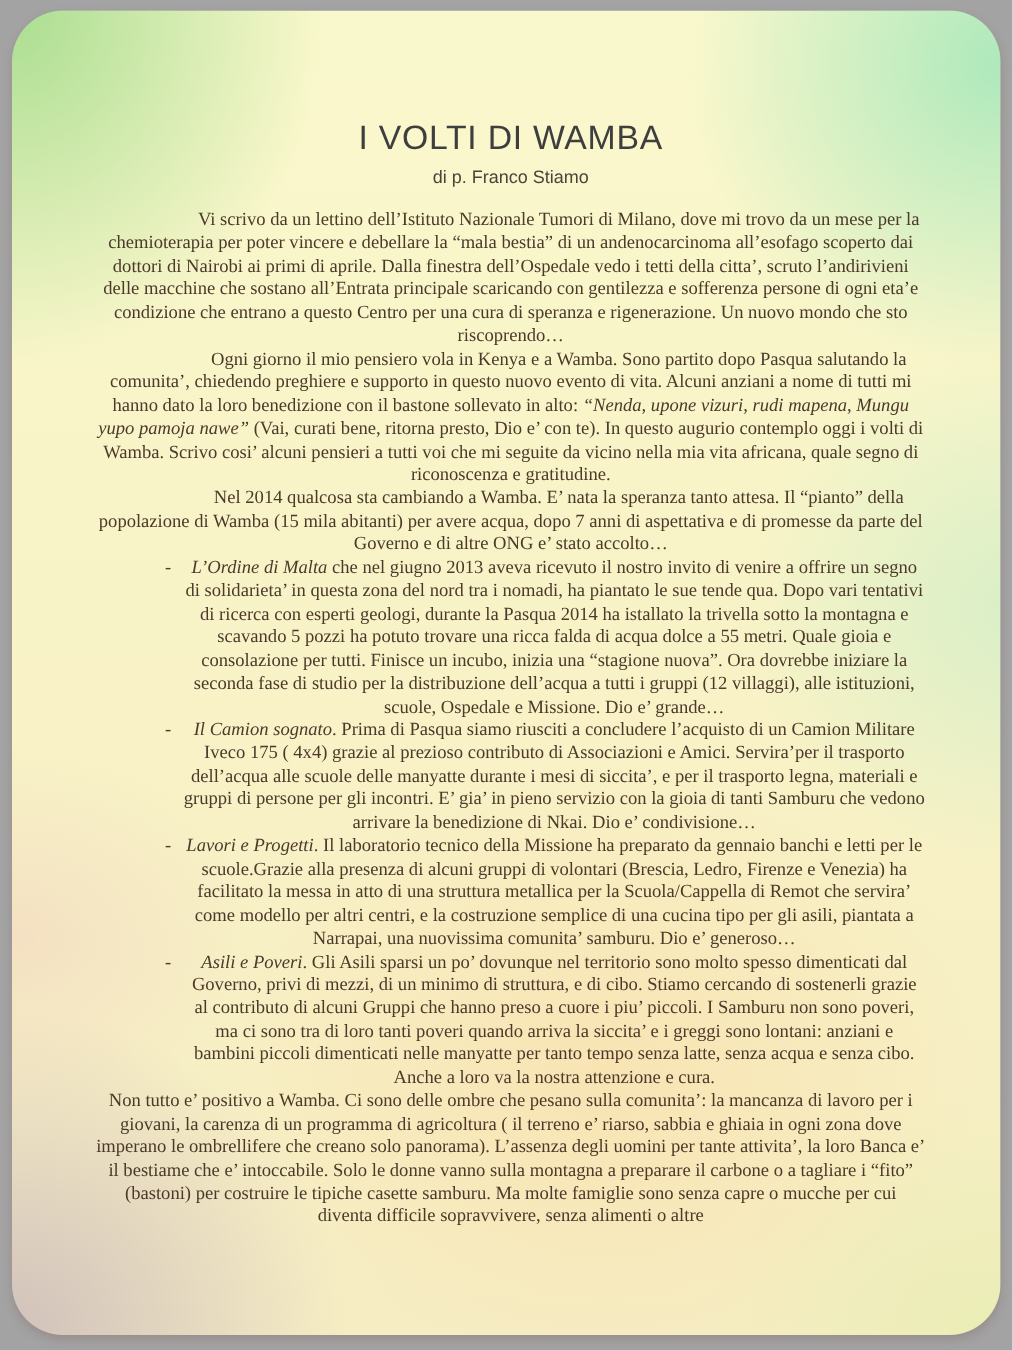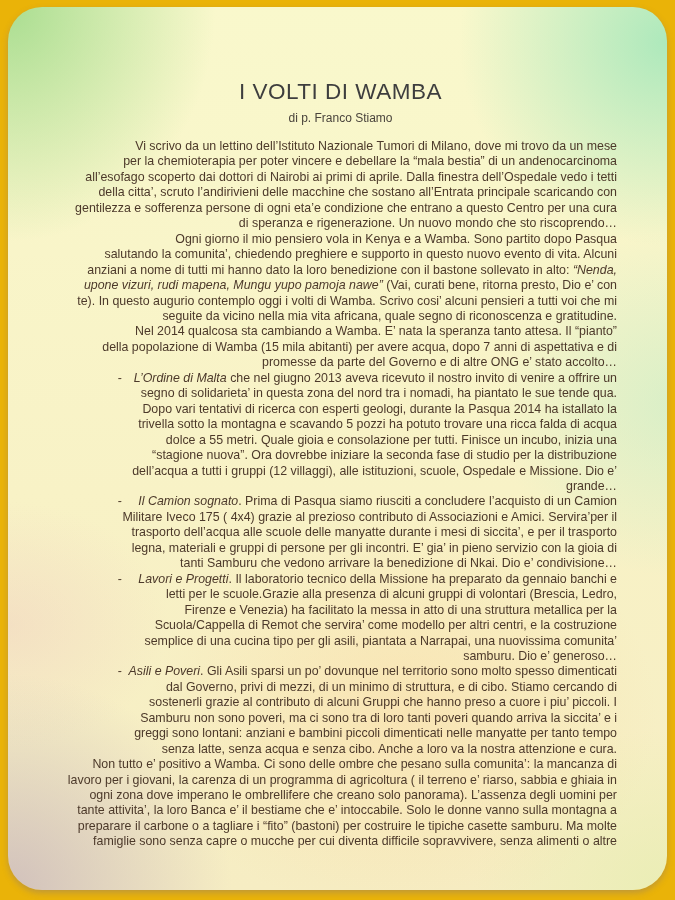--- a/index.html
+++ b/index.html
@@ -1,20 +1,20 @@
 <!DOCTYPE html>
 <html><head>
 <meta charset="utf-8">
 <style>
   * { margin: 0; padding: 0; box-sizing: border-box; }
   html, body { width: 675px; height: 900px; background: #ffffff; }
   .canvas {
     position: relative;
     width: 675px; height: 900px;
-    background: #eab308;
+    background: #a3a3a3;
     overflow: hidden;
     font-family: "Liberation Sans", sans-serif;
   }
   .page {
     position: absolute;
     left: 8px; top: 7px;
     width: 659px; height: 883px;
     border-radius: 34px;
     padding: 72px 50px 20px 56px;
     box-shadow: 0 3px 6px rgba(140,120,115,0.45);
@@ -39,21 +39,22 @@
     font-size: 12px;
     text-align: center;
     color: #4a443c;
     margin-top: 6px;
     margin-bottom: 14px;
   }
   .docbody {
     font-size: 12.4px;
     line-height: 15.45px;
     color: #4c392a;
-    text-align: right;
+    text-align: center;
+    font-family: Liberation Serif, serif;
   }
   .docbody p { margin: 0; }
   p.indent { text-indent: 64px; }
   p.heading { font-weight: 700; }
   .bullet { display: flex; margin-left: 38px; }
   .bullet-marker { width: 20px; flex: none; }
   .bullet-text { flex: 1; }
   .italic { font-style: italic; }
   .bold { font-weight: 700; }
 </style>

